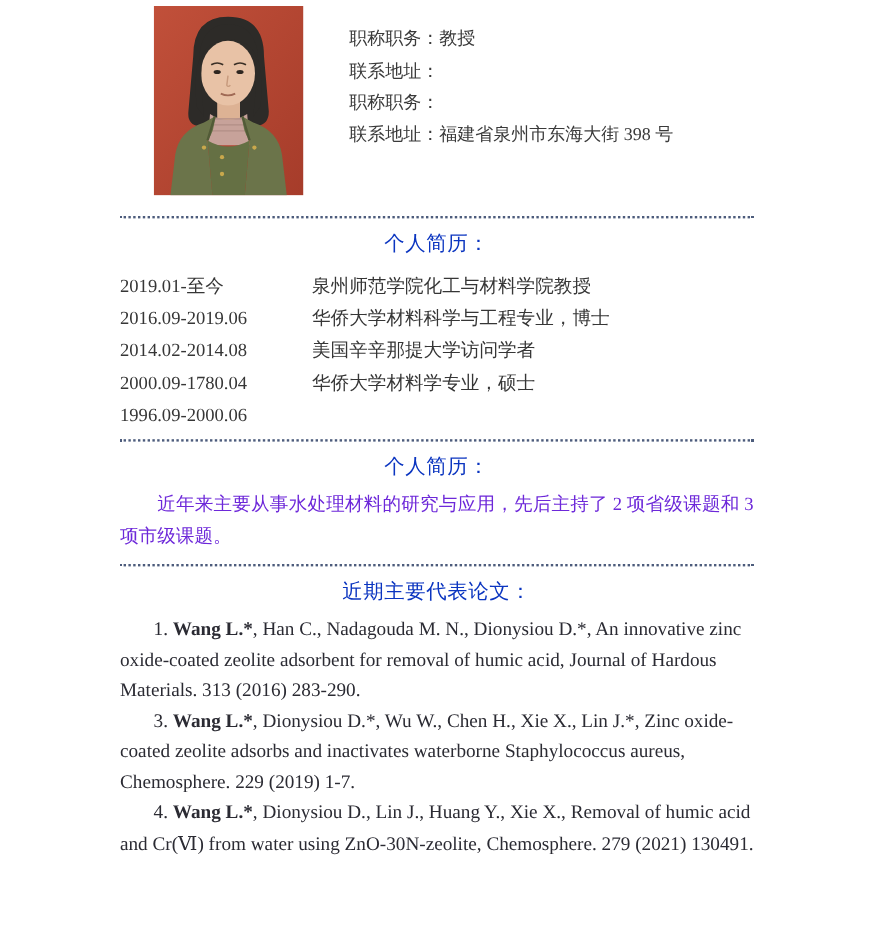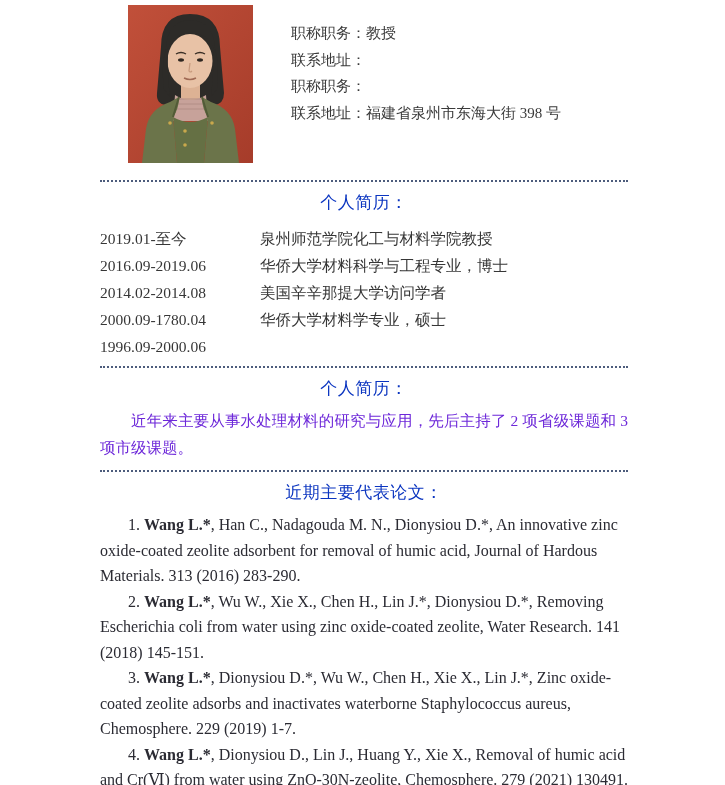--- a/index.html
+++ b/index.html
@@ -138,20 +138,19 @@
       <h2 class="sec-heading">个人简历：</h2>
       <p class="interests-text">近年来主要从事水处理材料的研究与应用，先后主持了 2 项省级课题和 3 项市级课题。</p>
     </section>
 
     <hr class="sep sep-3">
 
     <section>
       <h2 class="sec-heading">近期主要代表论文：</h2>
       <div class="pub-list">
         <p class="pub-item"><span>1. </span><span class="pub-bold">Wang L.*</span><span>, Han C., Nadagouda M. N., Dionysiou D.*, An innovative zinc oxide-coated zeolite adsorbent for removal of humic acid, Journal of Hardous Materials. 313 (2016) 283-290.</span></p>
-        <p class="pub-item"><span>2. </span><span class="pub-bold">Wang L.*</span><span>, Wu W., Xie X., Chen H., Lin J.*, Dionysiou D.*, Removing Escherichia coli from water using zinc oxide-coated zeolite, Water Research. 141 (2018) 145-151.</span></p>
         <p class="pub-item"><span>3. </span><span class="pub-bold">Wang L.*</span><span>, Dionysiou D.*, Wu W., Chen H., Xie X., Lin J.*, Zinc oxide-coated zeolite adsorbs and inactivates waterborne Staphylococcus aureus, Chemosphere. 229 (2019) 1-7.</span></p>
         <p class="pub-item"><span>4. </span><span class="pub-bold">Wang L.*</span><span>, Dionysiou D., Lin J., Huang Y., Xie X., Removal of humic acid and Cr(Ⅵ) from water using ZnO-30N-zeolite, Chemosphere. 279 (2021) 130491.</span></p>
       </div>
     </section>
 
   </div>
 </div>
 
 </body></html>

